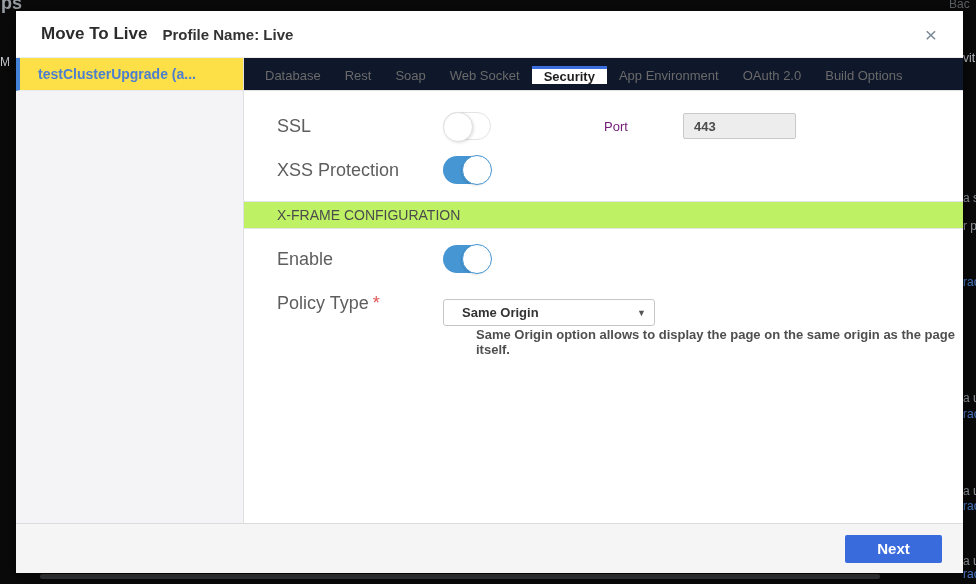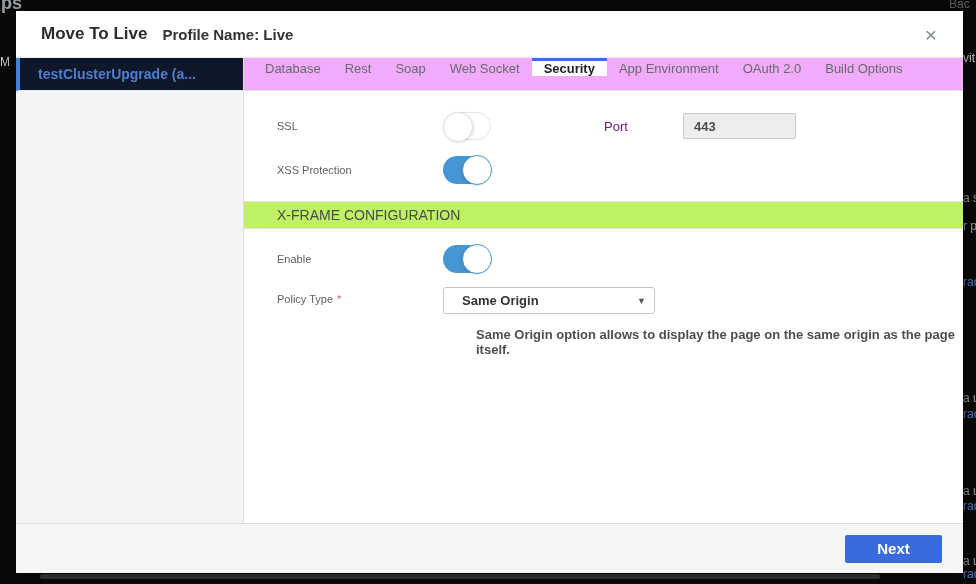--- a/index.html
+++ b/index.html
@@ -48,46 +48,46 @@
     width: 228px; flex: 0 0 228px;
     background: #f4f4f6; border-right: 1px solid #e0e0e3;
   }
   .sidebar-item {
     height: 33px; display: flex; align-items: center;
     background: #f4f4f6; color: #5a5a5a;
     font-size: 14px; padding: 0 14px 0 22px; cursor: pointer;
     border-bottom: 1px solid #eaeaec;
   }
   .sidebar-item.selected {
-    background: #0f172a; color: #4d7ed0; font-weight: bold;
+    background: #fde047; color: #4d7ed0; font-weight: bold;
     border-left: 4px solid #4382d6; padding-left: 18px;
   }
 
   
   .content { flex: 1 1 auto; display: flex; flex-direction: column; min-width: 0; }
 
   .tabbar {
-    height: 33px; flex: 0 0 33px; display: flex; align-items: flex-start;
-    background: #f0abfc; border-bottom: 1px solid #e1e1e1;
+    height: 33px; flex: 0 0 33px; display: flex; align-items: center;
+    background: #0f172a; border-bottom: 1px solid #e1e1e1;
     padding-left: 9px;
   }
   .tab {
     display: flex; align-items: center; padding: 0 12px;
     font-size: 13px; color: #6a6a6a; cursor: pointer;
     border-top: 3px solid transparent; white-space: nowrap;
   }
   .tab.active {
     background: #ffffff; color: #1f1f1f; font-weight: bold;
     border-top: 3px solid #3b6fe0; margin-bottom: -1px;
   }
 
   .panel { flex: 1 1 auto; background: #ffffff; padding-top: 13px; overflow: hidden; }
 
   .form-row { display: flex; align-items: center; height: 44px; padding-left: 33px; }
-  .lbl-col { width: 166px; flex: 0 0 166px; font-size: 11px; color: #5e5e5e; }
+  .lbl-col { width: 166px; flex: 0 0 166px; font-size: 18px; color: #5e5e5e; }
   .ctl-col { width: 161px; flex: 0 0 161px; display: flex; align-items: center; }
   .lbl2-col { width: 79px; flex: 0 0 79px; font-size: 13px; color: #701a75; }
 
   .text-input {
     width: 113px; height: 26px;
     background: #ededee; border: 1px solid #c9c9c9; border-radius: 2px;
     font-family: "Liberation Sans", sans-serif;
     font-size: 13px; font-weight: bold; color: #4c4c4c; padding: 0 10px;
   }
 
@@ -115,20 +115,21 @@
   .row-policy { margin-top: 4px; height: 34px; align-items: flex-start; }
 
   .req-mark { color: #e05555; margin-left: 4px; }
 
   .select-box {
     width: 212px; height: 27px;
     background: #ffffff; border: 1px solid #c6c6c6; border-radius: 3px;
     display: flex; align-items: center; cursor: pointer;
     font-size: 13px; font-weight: bold; color: #333333;
     padding: 0 8px 0 18px;
+    margin-top: 12px;
   }
   .select-caret { margin-left: auto; font-size: 9px; color: #555555; }
 
   .help-text {
     margin: 6px 0 0 199px; padding-left: 0;
     font-size: 13px; font-weight: bold; color: #4f4f4f;
   }
   .policy-block { padding-left: 33px; }
 
   

